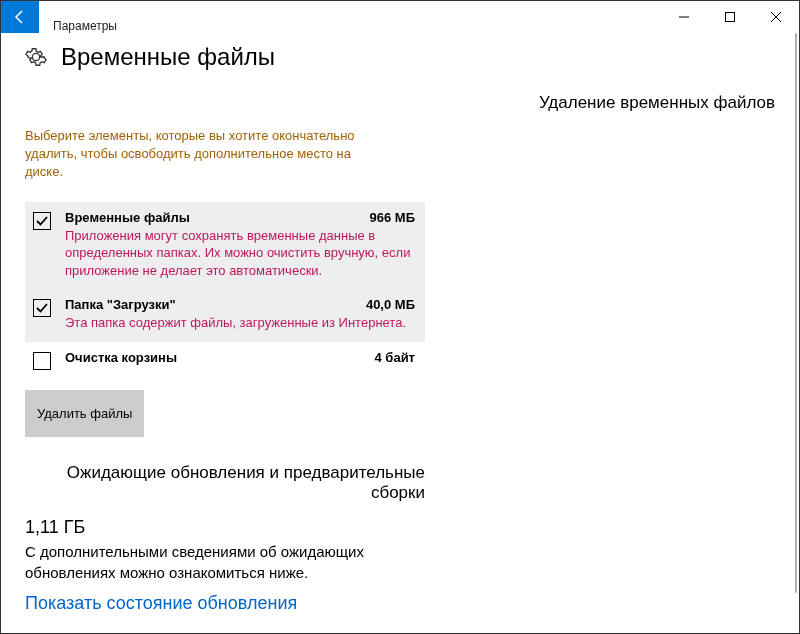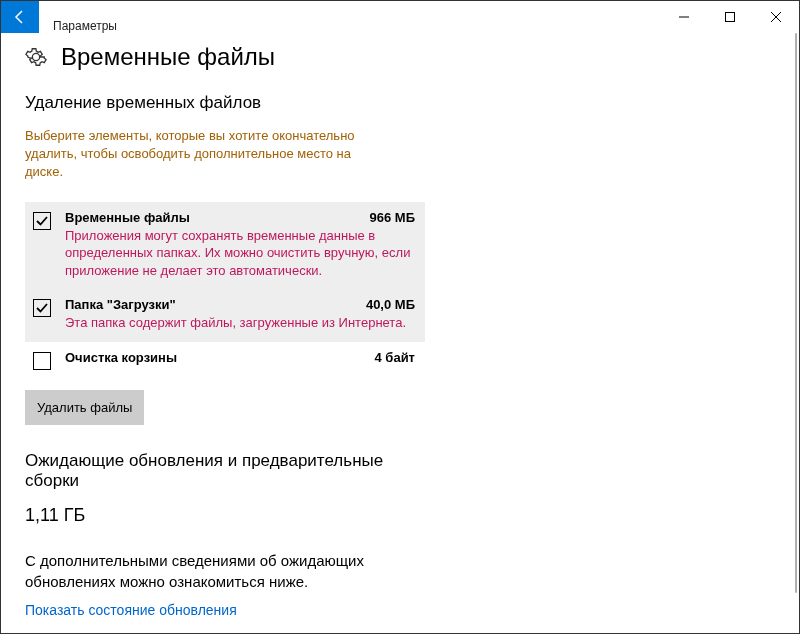--- a/index.html
+++ b/index.html
@@ -78,20 +78,21 @@
     color: #333;
   }
   .page-title {
     font-size: 24px;
     font-weight: 400;
   }
   .section-title {
     font-size: 17px;
     font-weight: 400;
     margin-bottom: 14px;
+    text-align: right;
   }
   .section-desc {
     font-size: 13px;
     color: #a16207;
     line-height: 1.4;
     margin-bottom: 20px;
     max-width: 360px;
   }
   .item-list {
     max-width: 400px;
@@ -128,37 +129,37 @@
   }
   .item-desc {
     font-size: 13px;
     color: #be185d;
     line-height: 1.35;
   }
   .delete-btn {
     margin-top: 10px;
     background: #cccccc;
     border: none;
-    padding: 10px 12px;
+    padding: 16px 12px;
     font-size: 13px;
     color: #000;
     cursor: pointer;
     font-family: inherit;
   }
   .section2 { margin-top: 26px; max-width: 400px; }
-  .big-size { font-size: 18px; margin-bottom: 24px; }
+  .big-size { font-size: 18px; margin-bottom: 3px; }
   .muted-text {
     font-size: 15px;
     color: #000;
     line-height: 1.4;
     margin-bottom: 10px;
   }
   .link {
     color: #0066cc;
-    font-size: 14px;
+    font-size: 18px;
     cursor: pointer;
   }
 </style>
 </head>
 <body>
 
 <div class="titlebar">
   <div class="back-btn">
     <svg viewBox="0 0 16 16">
       <path d="M10 2 L4 8 L10 14" stroke="#fff" stroke-width="1.5" fill="none"></path>

